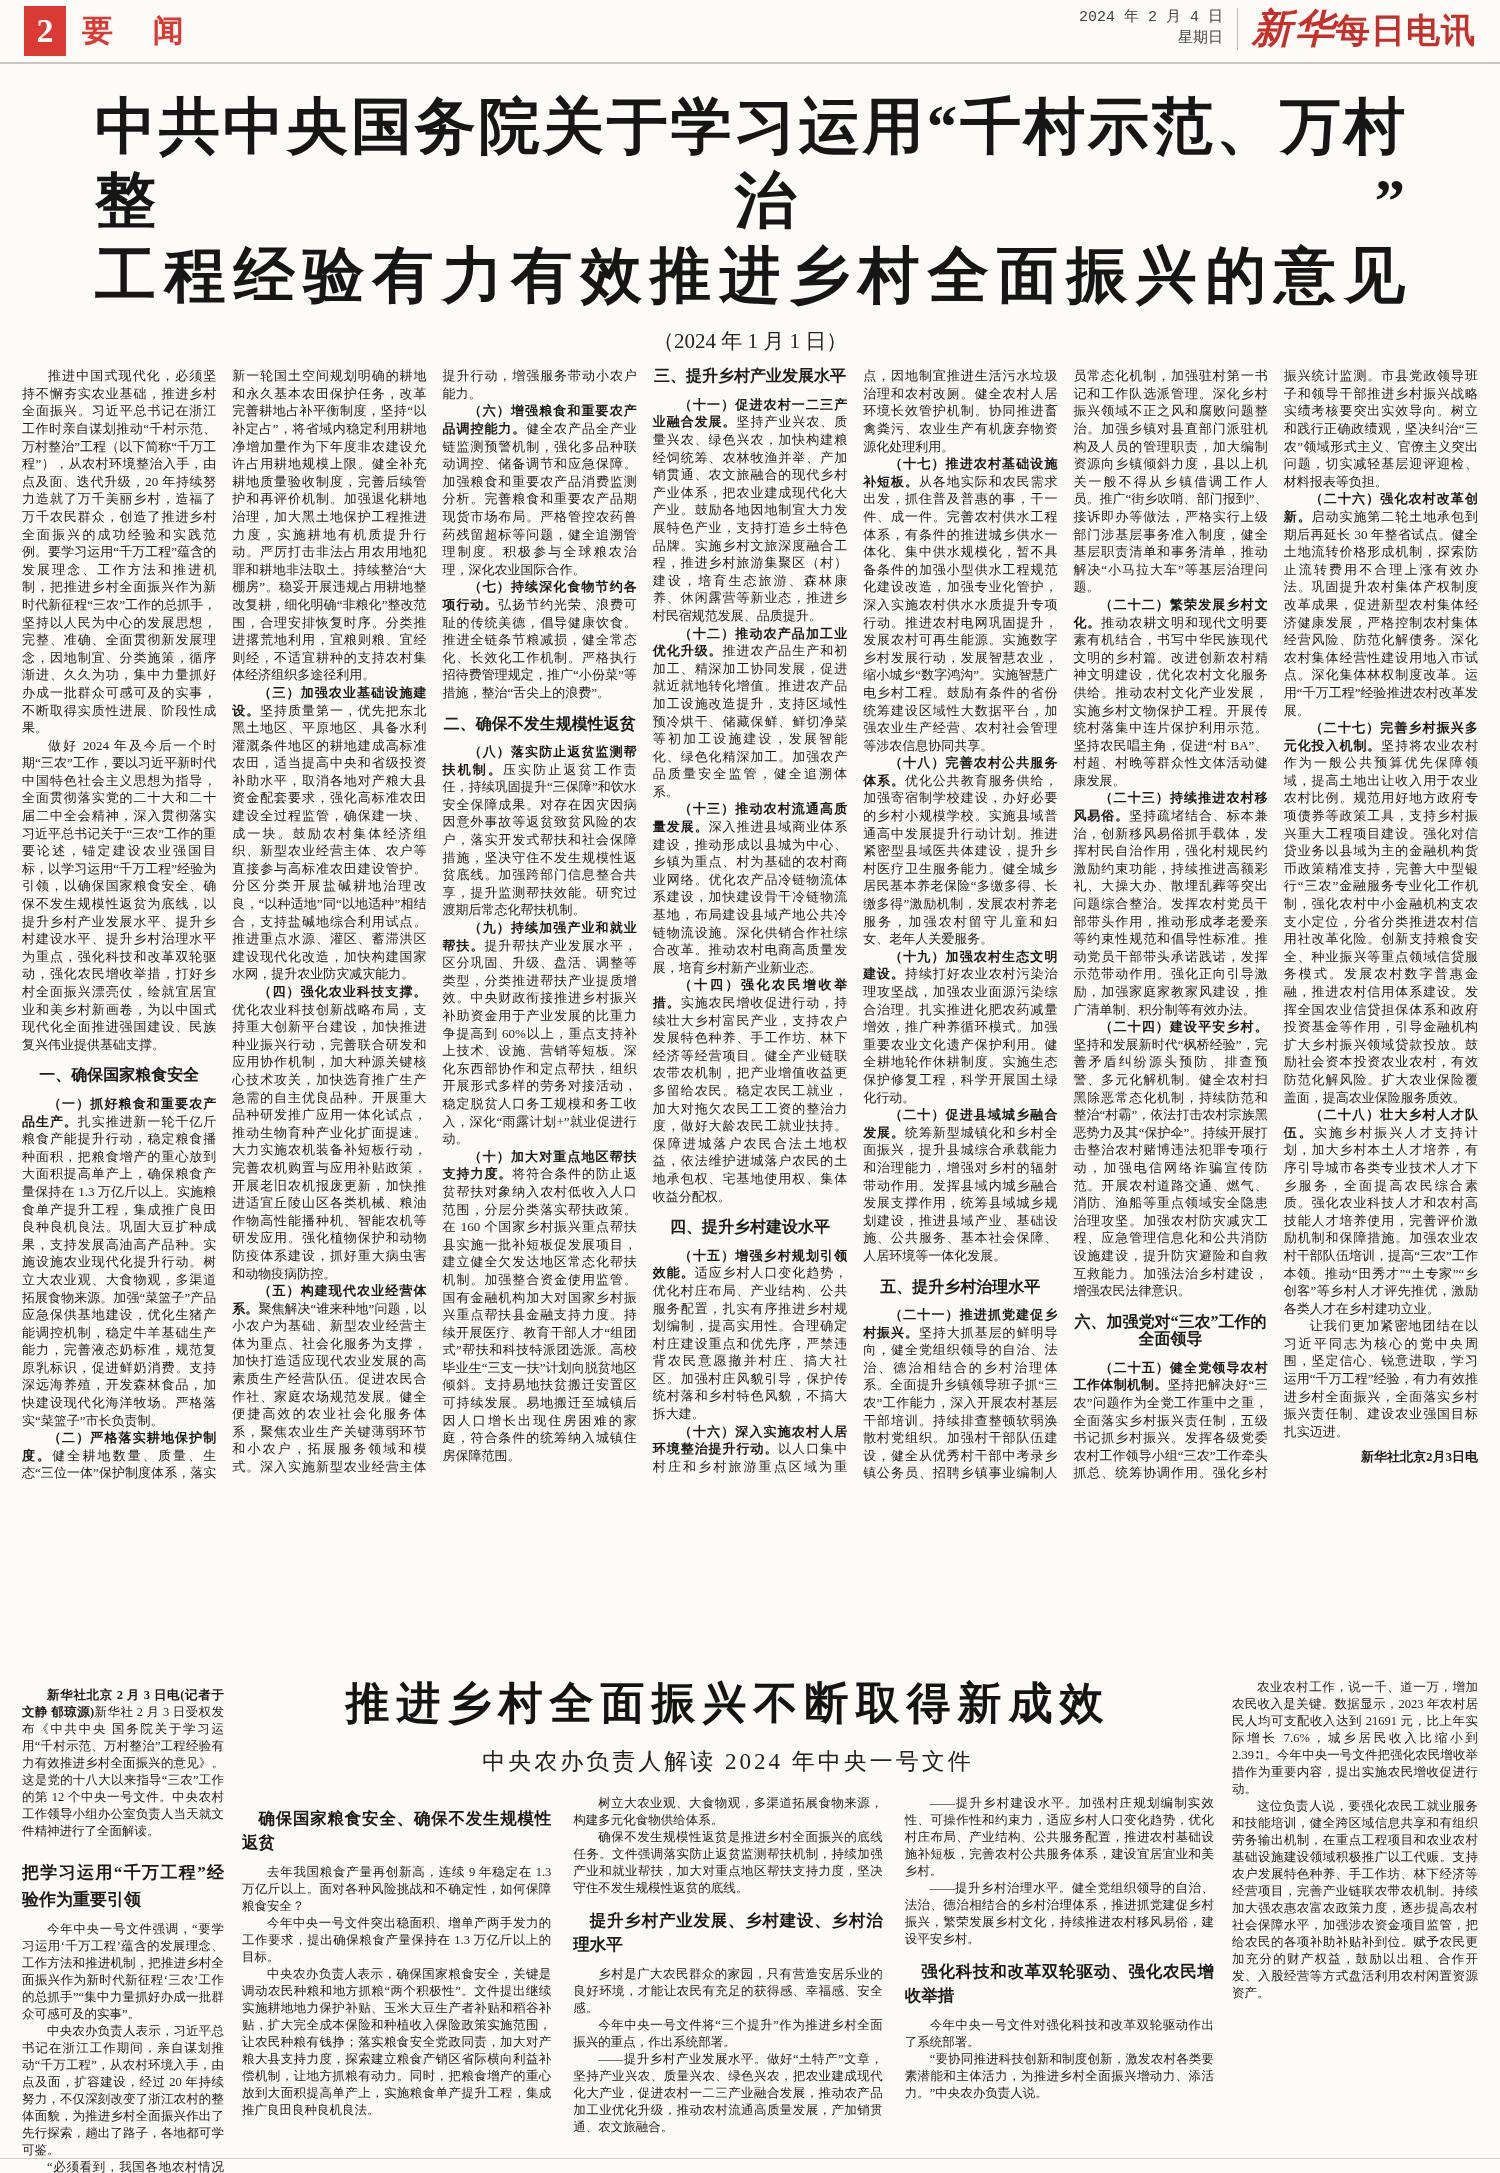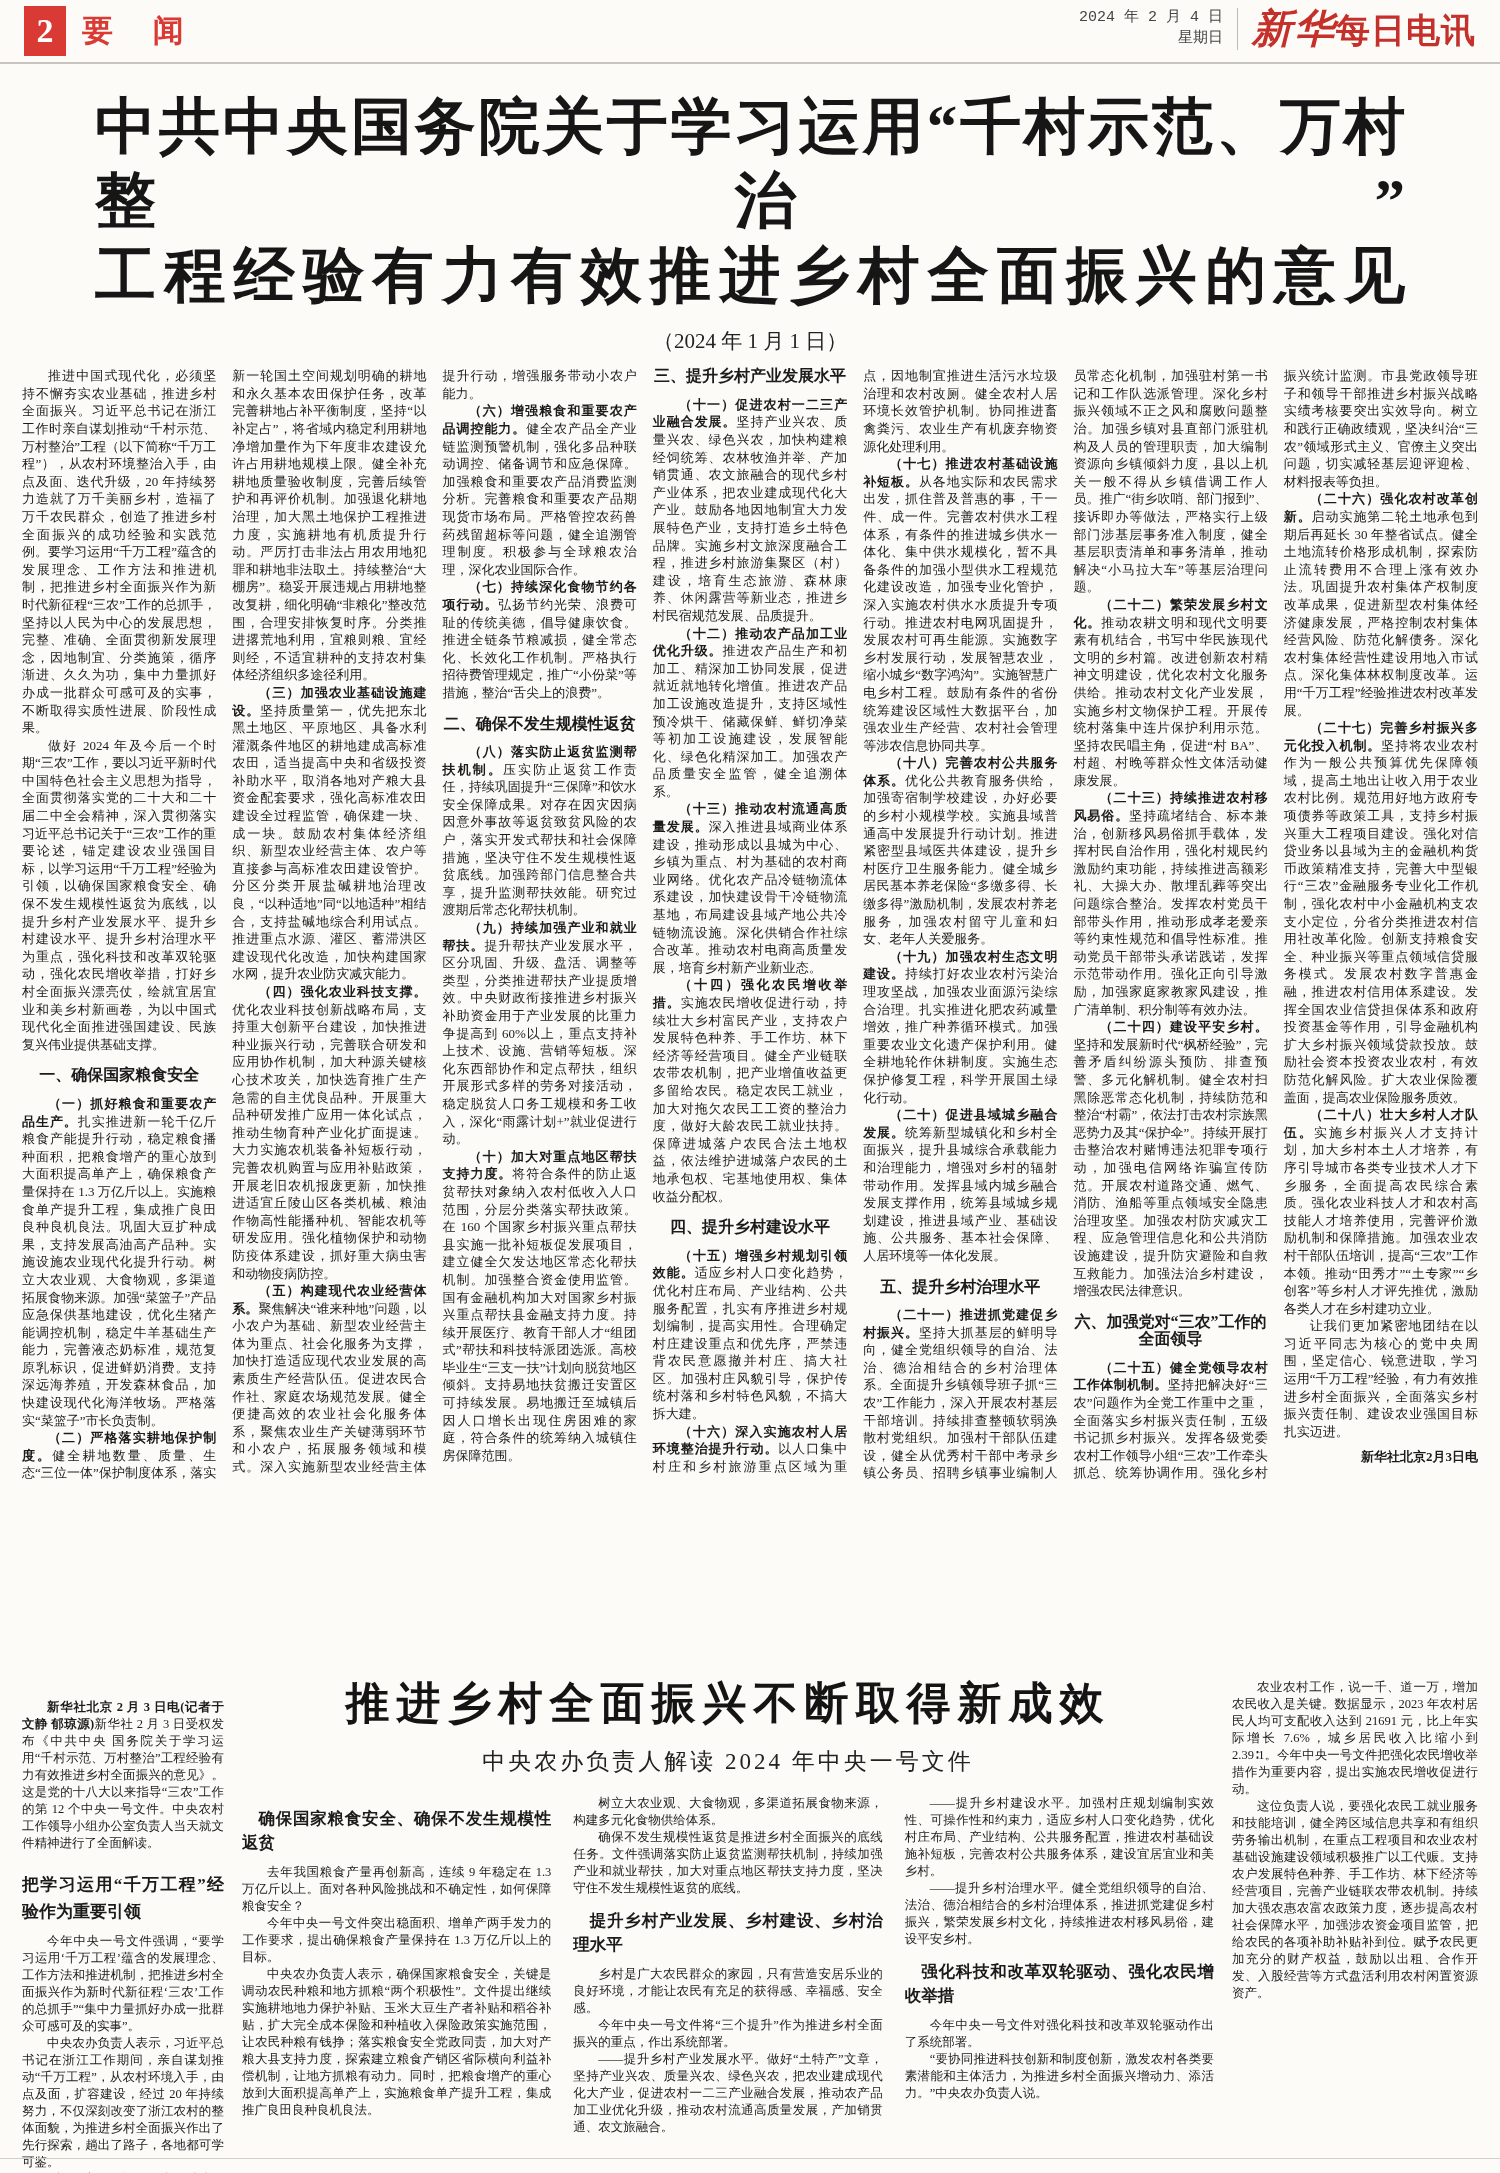--- a/index.html
+++ b/index.html
@@ -29,21 +29,21 @@
   
   .main-cols{margin:12px 22px 0;height:1292px;column-count:7;column-gap:16px;
              font-size:13px;line-height:17.6px;text-align:justify;overflow:hidden;}
   .main-cols p{margin:0;text-indent:2em;}
   .main-cols h2{font-size:16px;font-weight:700;text-align:center;margin:13px 0 11px;text-indent:0;}
   .main-cols p.sign{text-align:right;text-indent:0;margin-top:8px;font-weight:700;}
   
   .bottom{margin:20px 22px 0;display:flex;gap:18px;height:548px;}
   .b-left{width:202px;flex:none;font-size:12.5px;line-height:17px;text-align:justify;overflow:hidden;}
   .b-left p{margin:0;text-indent:2em;}
-  .b-left .byline{margin-top:20px;}
+  .b-left .byline{margin-top:8px;}
   .b-left h3{font-size:17px;font-weight:700;line-height:1.55;margin:20px 0 8px;text-indent:0;}
   .b-center{flex:1;min-width:0;}
   .b-headline{font-size:44px;font-weight:700;text-align:center;letter-spacing:7px;
               margin:0;line-height:1.15;color:#141414;}
   .b-subtitle{font-size:23px;text-align:center;letter-spacing:3px;margin:16px 0 18px;color:#222;}
   .b-center-cols{column-count:3;column-gap:22px;height:428px;font-size:12.5px;line-height:17px;
                  text-align:justify;overflow:hidden;}
   .b-center-cols p{margin:0;text-indent:2em;}
   .b-center-cols h3{font-size:16.5px;font-weight:700;line-height:1.45;margin:12px 0 9px;text-indent:1em;}
   .b-right{width:246px;flex:none;font-size:12.5px;line-height:17px;text-align:justify;overflow:hidden;}

